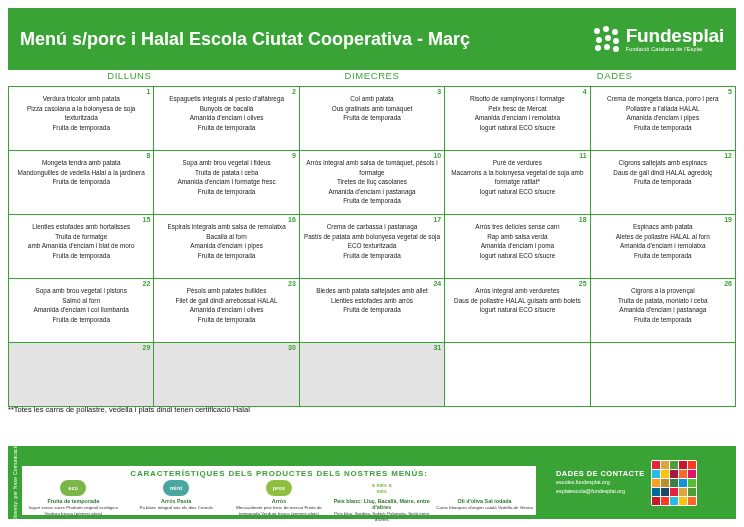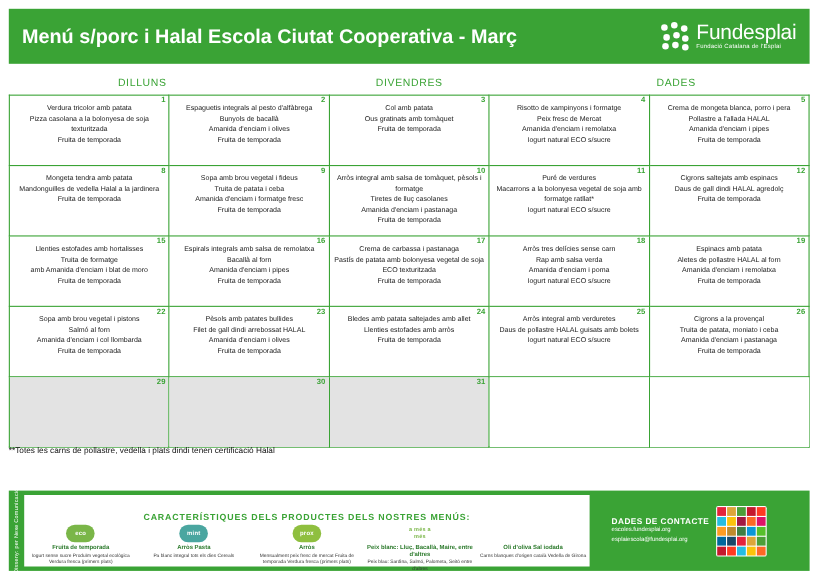--- a/index.html
+++ b/index.html
@@ -7,21 +7,21 @@
     width:744px;height:527px;
     background:#ffffff;
     font-family:"Liberation Sans", sans-serif;
     color:#1a1a1a;
     overflow:hidden;
   }
   .page{position:relative;width:744px;height:527px;}
 
   
   .header{
-    position:absolute;left:8px;top:8px;width:728px;height:50px;
+    position:absolute;left:8px;top:8px;width:728px;height:62px;
     background:#3aa335;
     display:flex;align-items:center;justify-content:space-between;
     padding:0 12px;box-sizing:border-box;
   }
   .header-title{
     color:#ffffff;font-size:18px;font-weight:bold;line-height:1.15;
     max-width:520px;
   }
   .logo{display:flex;align-items:center;gap:6px;}
   .logo-mark{width:26px;height:26px;position:relative;}
@@ -29,21 +29,21 @@
   .logo-mark span:nth-child(1){left:0;top:2px;}
   .logo-mark span:nth-child(2){left:9px;top:0px;}
   .logo-mark span:nth-child(3){left:18px;top:3px;}
   .logo-mark span:nth-child(4){left:2px;top:11px;}
   .logo-mark span:nth-child(5){left:11px;top:9px;}
   .logo-mark span:nth-child(6){left:19px;top:12px;}
   .logo-mark span:nth-child(7){left:1px;top:19px;}
   .logo-mark span:nth-child(8){left:10px;top:18px;}
   .logo-mark span:nth-child(9){left:19px;top:20px;}
   .logo-text{color:#ffffff;line-height:1;}
-  .logo-name{font-size:19px;font-weight:normal;letter-spacing:-.2px;text-align:right;}
+  .logo-name{font-size:19px;font-weight:bold;letter-spacing:-.2px;text-align:right;}
   .logo-sub{font-size:5.4px;letter-spacing:.2px;margin-top:2px;}
 
   
   .cal{position:absolute;left:8px;top:66px;width:728px;}
   .daysrow{display:flex;}
   .dayname{
     flex:1;text-align:center;color:#3aa335;font-weight:normal;
     font-size:9.5px;letter-spacing:.6px;padding:4px 0 5px;
   }
   table.grid{border-collapse:collapse;width:728px;table-layout:fixed;}
@@ -84,23 +84,23 @@
   }
   .band-left{
     width:14px;height:100%;
     display:flex;align-items:center;justify-content:center;
   }
   .band-left span{
     writing-mode:vertical-rl;transform:rotate(180deg);
     color:#ffffff;font-size:5px;letter-spacing:.2px;white-space:nowrap;
   }
   .band-mid{
-    flex:1;background:#ffffff;margin:4px 0 4px 0;
+    flex:1;background:#ffffff;margin:20px 0 4px 0;
     display:flex;flex-direction:column;align-items:center;
-    padding-top:16px;box-sizing:border-box;
+    padding-top:3px;box-sizing:border-box;
   }
   .band-title{
     color:#3aa335;font-size:8px;font-weight:bold;letter-spacing:.8px;
     margin-bottom:2px;
   }
   .prods{display:flex;width:100%;justify-content:space-around;align-items:flex-start;}
   .prod{width:19%;text-align:center;}
   .prod-badge{
     margin:0 auto 2px;width:26px;height:16px;border-radius:8px;
     display:flex;align-items:center;justify-content:center;
@@ -141,21 +141,21 @@
       <div class="logo-text">
         <div class="logo-name">Fundesplai</div>
         <div class="logo-sub">Fundació Catalana de l'Esplai</div>
       </div>
     </div>
   </div>
 
   <div class="cal">
     <div class="daysrow">
       <div class="dayname">DILLUNS</div>
-      <div class="dayname">DIVENDRES</div>
+      <div class="dayname">DIMECRES</div>
       <div class="dayname">DADES</div>
     </div>
     <table class="grid">
       <tbody id="cal-body">
           <tr>
             <td>
               <div class="daynum">1</div>
               <div class="meals">
                 <div>Verdura tricolor amb patata</div>
                 <div>Pizza casolana a la bolonyesa de soja texturitzada</div>

